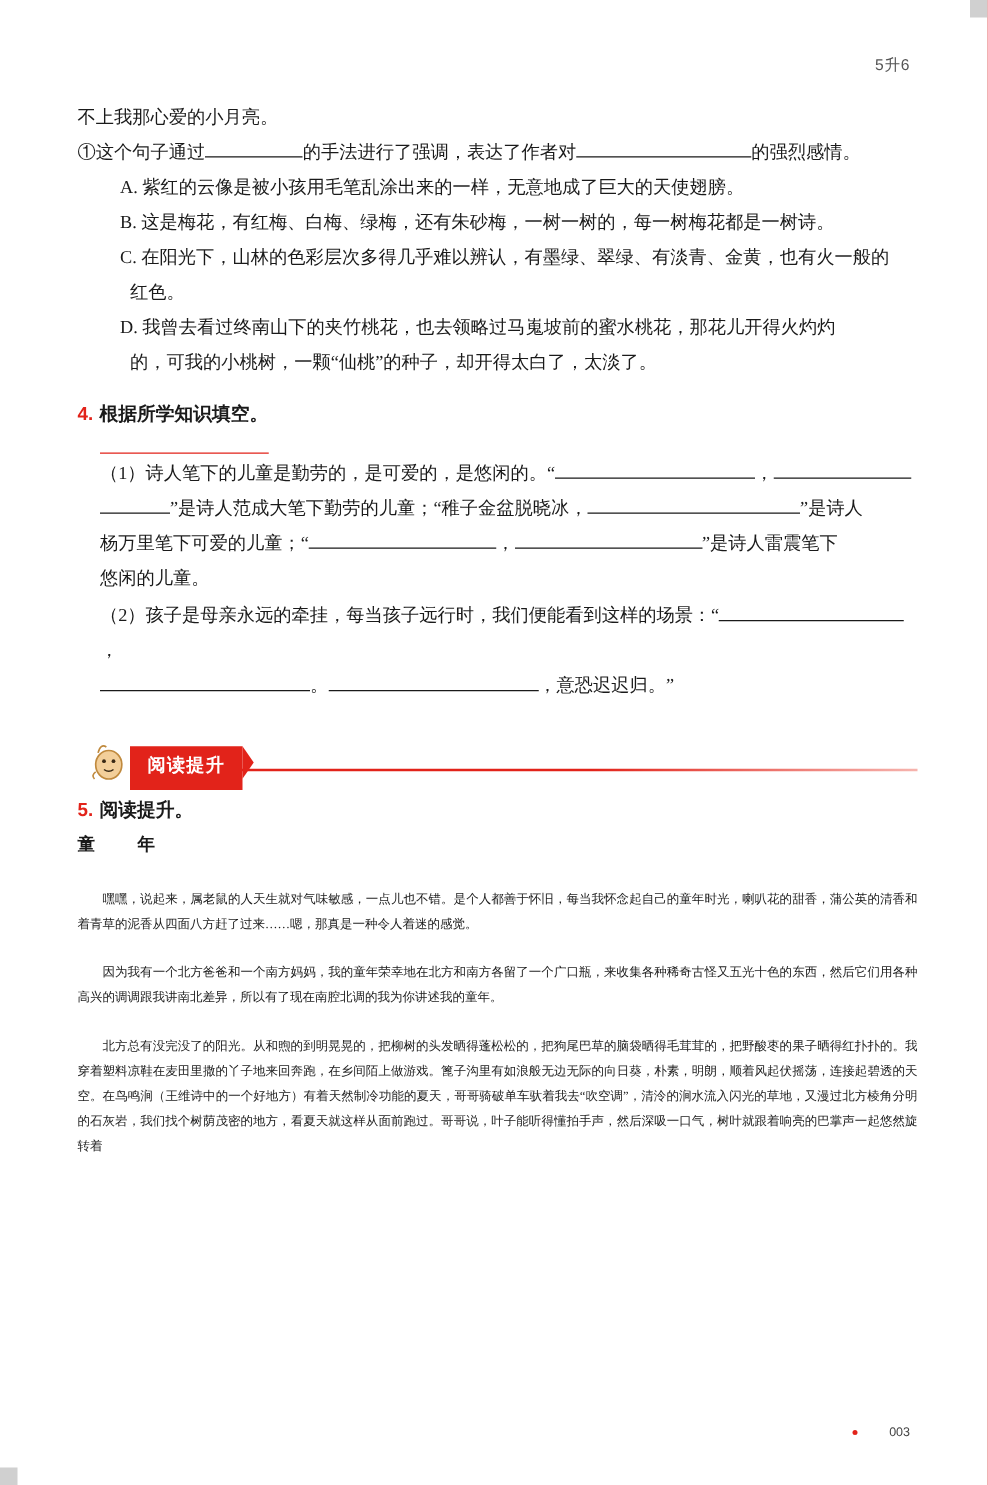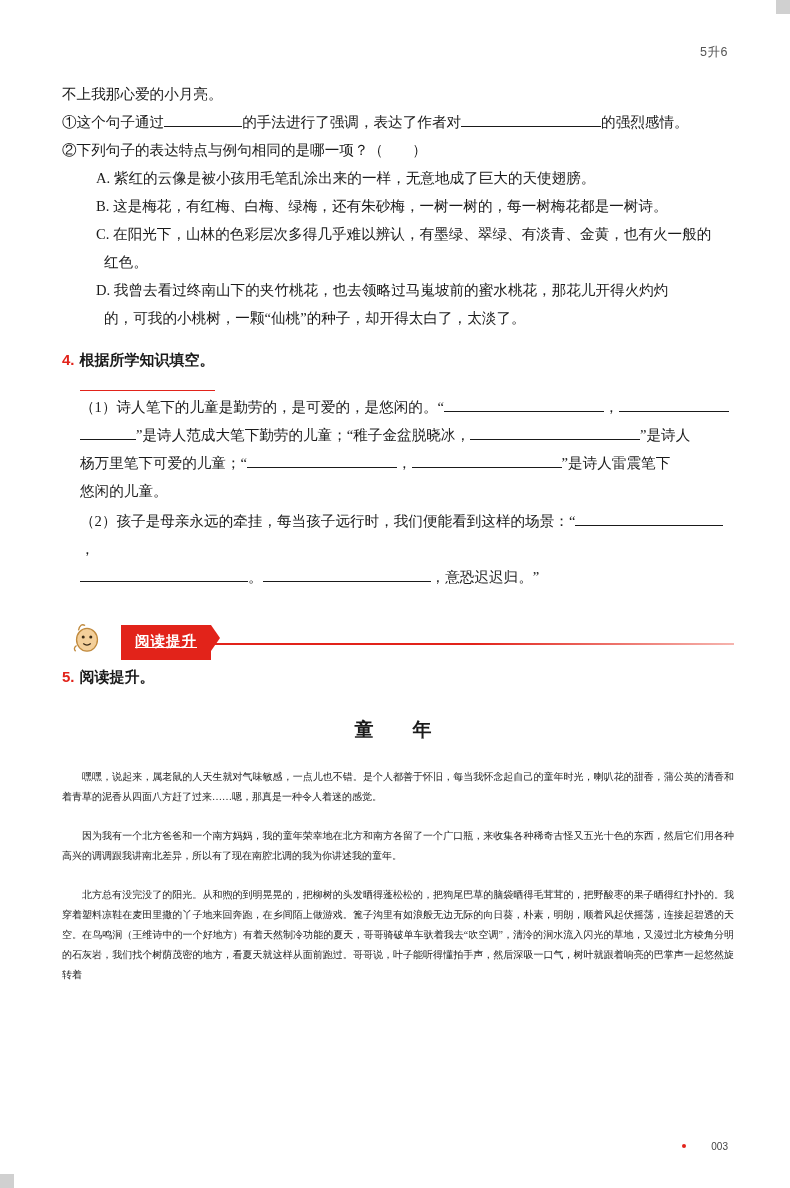--- a/index.html
+++ b/index.html
@@ -106,54 +106,51 @@
   .banner-rule {
     position: absolute;
     left: 92px;
     right: 0;
     top: 26px;
     height: 2px;
     background: linear-gradient(to right, #e2231a 0%, #e2231a 55%, #f6b4ae 100%);
   }
   .banner-label {
     position: absolute;
-    left: 59px;
+    left: 42px;
     top: 8px;
     background: #e2231a;
     color: #fff;
     font-family: "Liberation Sans", sans-serif;
     font-size: 14.5px;
     font-weight: bold;
     padding: 3px 14px 4px 14px;
     letter-spacing: 1px;
-    text-decoration: underline;
   }
   .banner-label::after {
     content: "";
     position: absolute;
     right: -9px;
     top: 0;
     width: 0; height: 0;
     border-top: 13px solid transparent;
     border-bottom: 13px solid transparent;
     border-left: 9px solid #e2231a;
   }
   .mascot {
     position: absolute;
     left: 6px;
     top: 0px;
     width: 38px;
     height: 38px;
   }
   .article-title {
-    text-align: center;
-    font-size: 19px;
+    font-size: 14px;
     font-weight: bold;
     letter-spacing: 10px;
-    margin-top: 20px;
     margin-bottom: 6px;
   }
   .para {
     text-indent: 2em;
     text-align: justify;
     line-height: 2.0;
     font-size: 10px;
     margin-top: 19px;
   }
   .pagenum {
@@ -185,21 +182,20 @@
     <div class="header-tag">5升6</div>
 
     <div class="content">
 
       <div class="line">不上我那心爱的小月亮。</div>
 
       <div class="line">
         <span>①这个句子通过</span><span class="blank" style="width:78px"></span><span>的手法进行了强调，表达了作者对</span><span class="blank" style="width:140px"></span><span>的强烈感情。</span>
       </div>
 
-      <div class="line">②下列句子的表达特点与例句相同的是哪一项？（　　）</div>
 
       <div class="opt">
         <span>A.</span>
         <span>紫红的云像是被小孩用毛笔乱涂出来的一样，无意地成了巨大的天使翅膀。</span>
       </div>
       <div class="opt">
         <span>B.</span>
         <span>这是梅花，有红梅、白梅、绿梅，还有朱砂梅，一树一树的，每一树梅花都是一树诗。</span>
       </div>
       <div class="opt">

